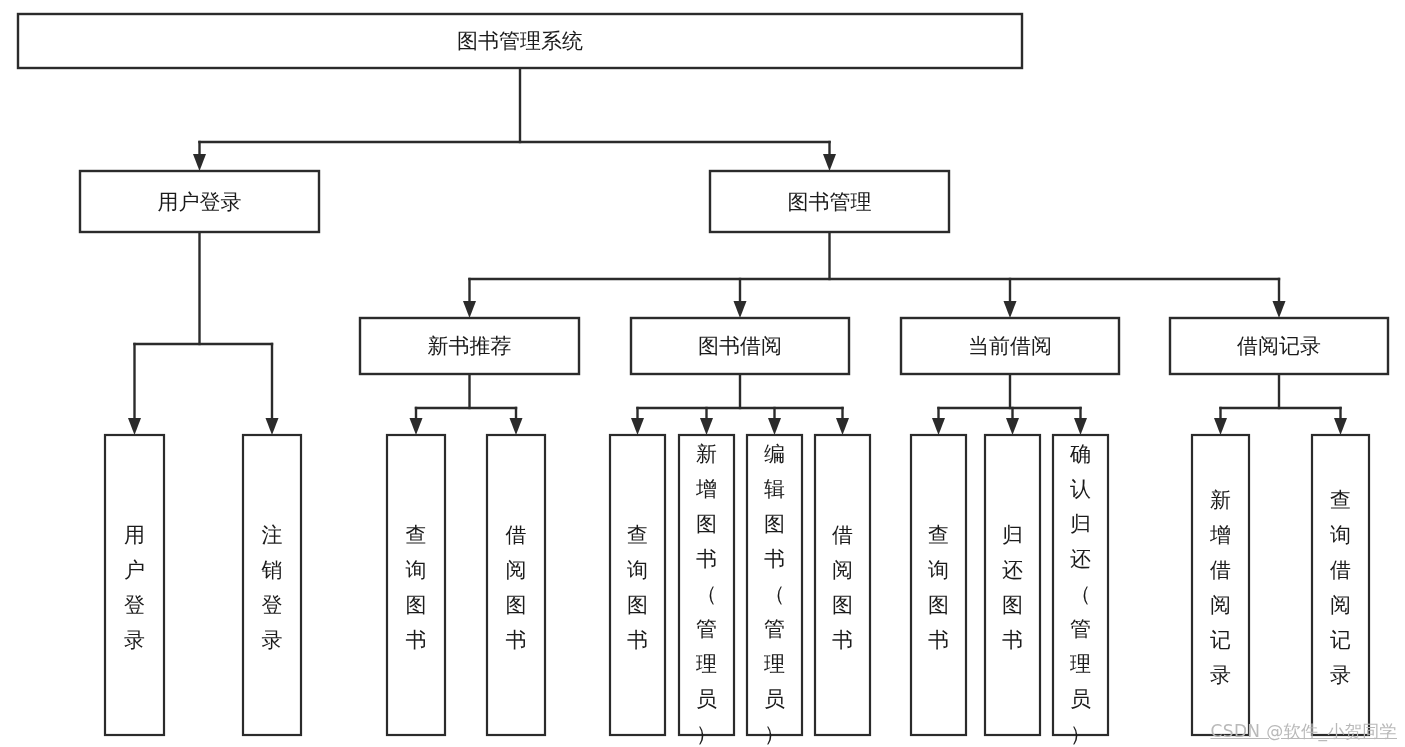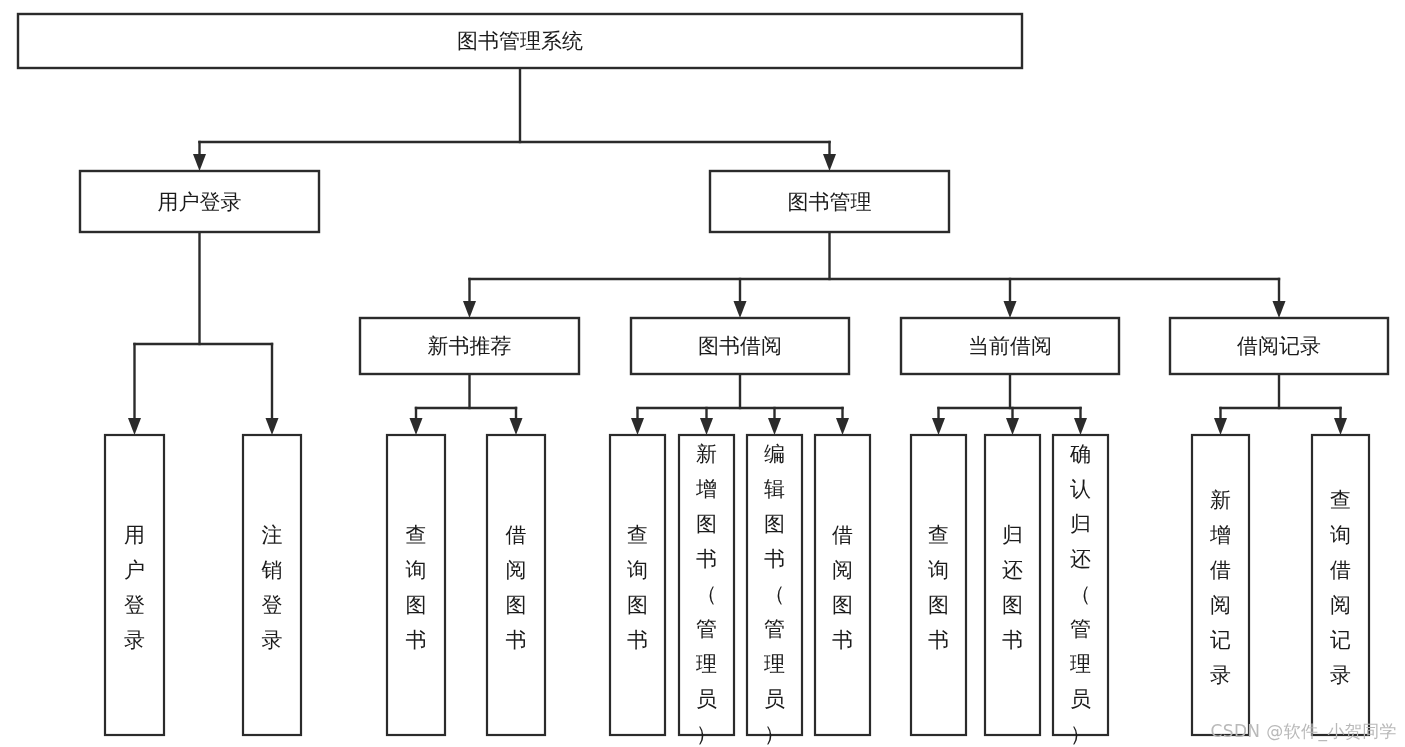--- a/index.html
+++ b/index.html
@@ -61,20 +61,21 @@
   .watermark {
     position: absolute;
     right: 8px;
     bottom: 4px;
     color: #b9b9b9;
     font-size: 17px;
     font-family: "DejaVu Sans", "Liberation Sans", sans-serif;
     letter-spacing: 0.4px;
     white-space: nowrap;
     user-select: none;
+    text-decoration: underline;
   }
 </style>
 </head>
 <body>
 
 <div id="diagram-root">
 
   <svg id="tree-svg" viewBox="0 0 1405 747">
     <g id="edges-layer">
         <g>

